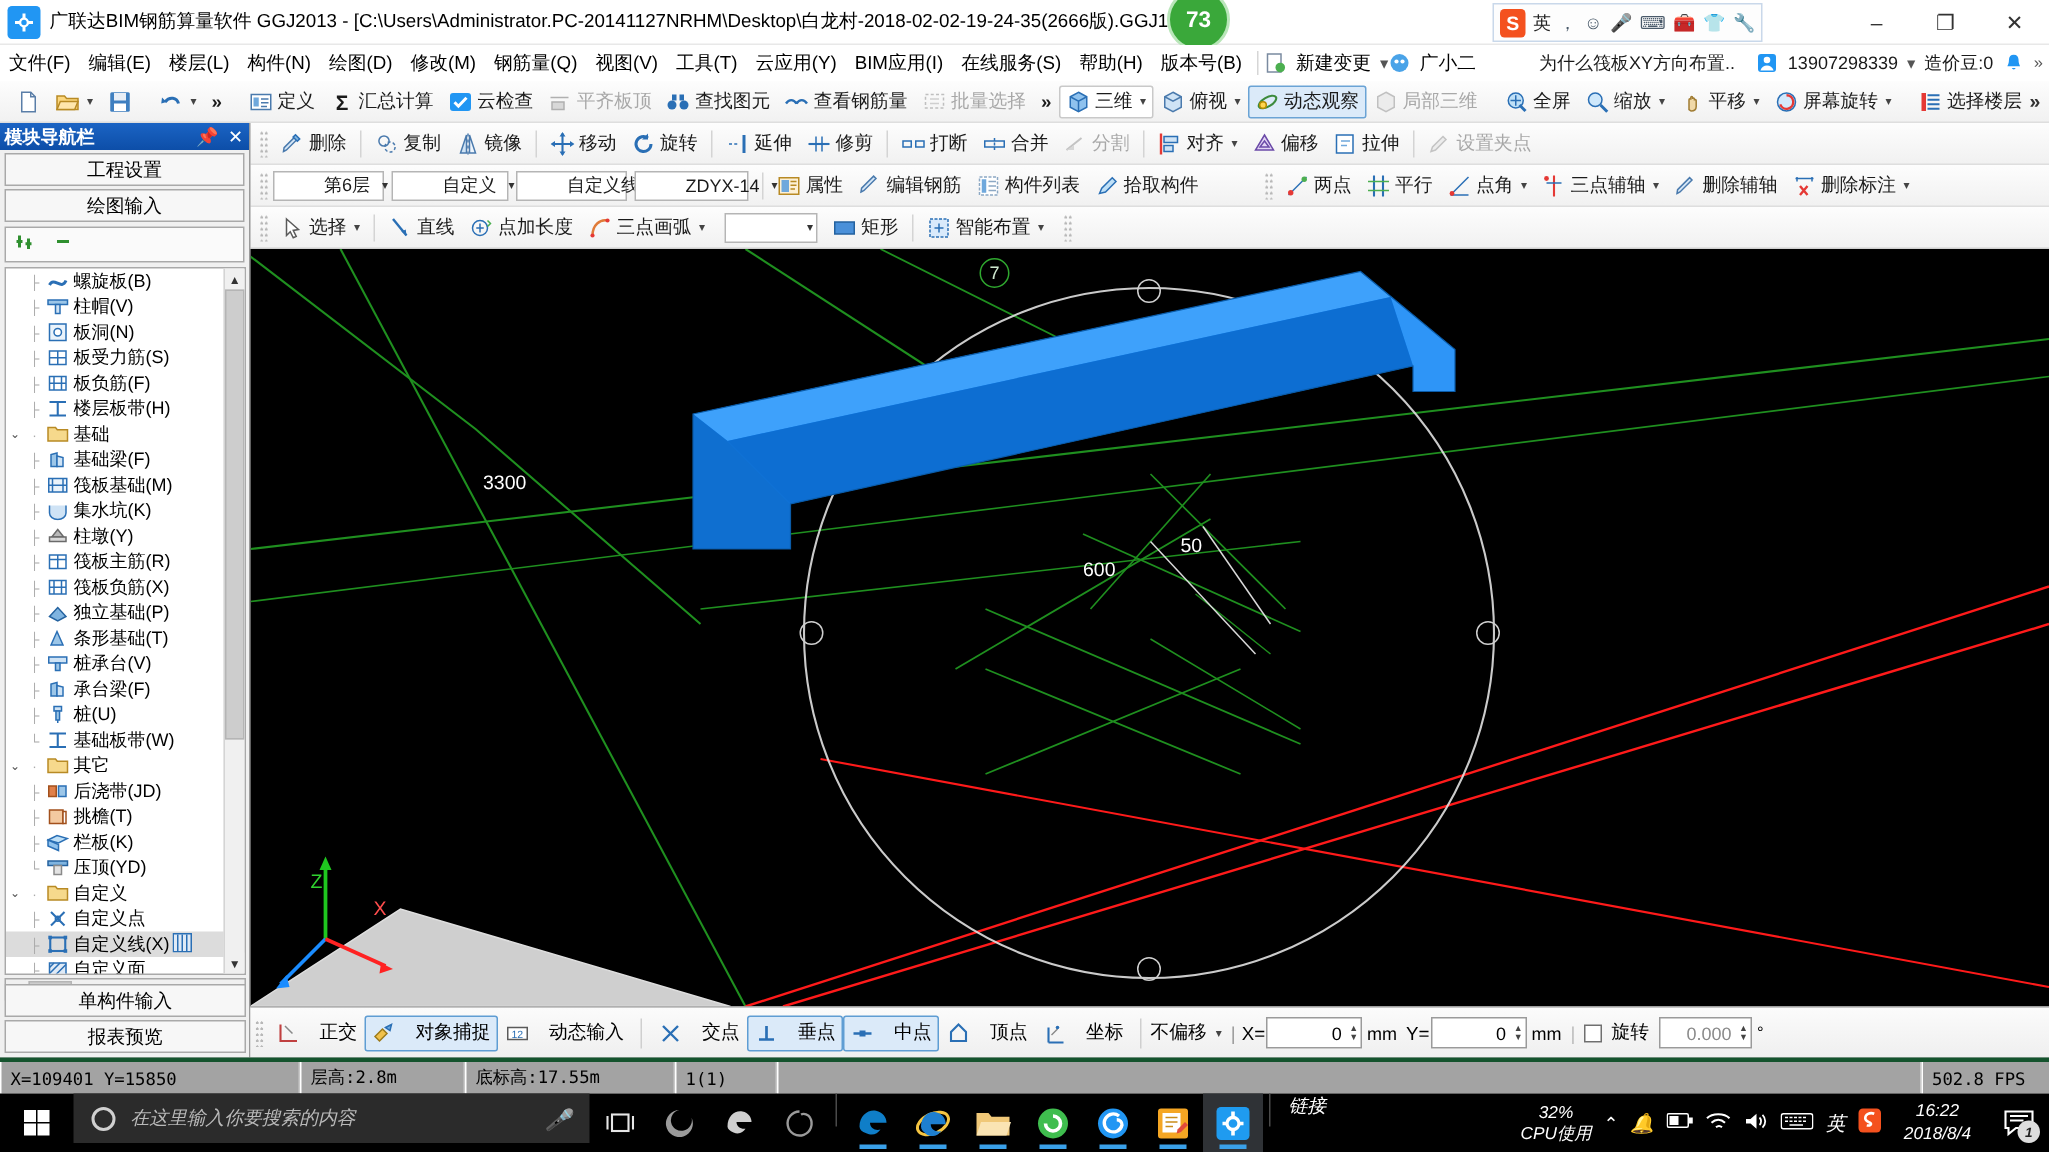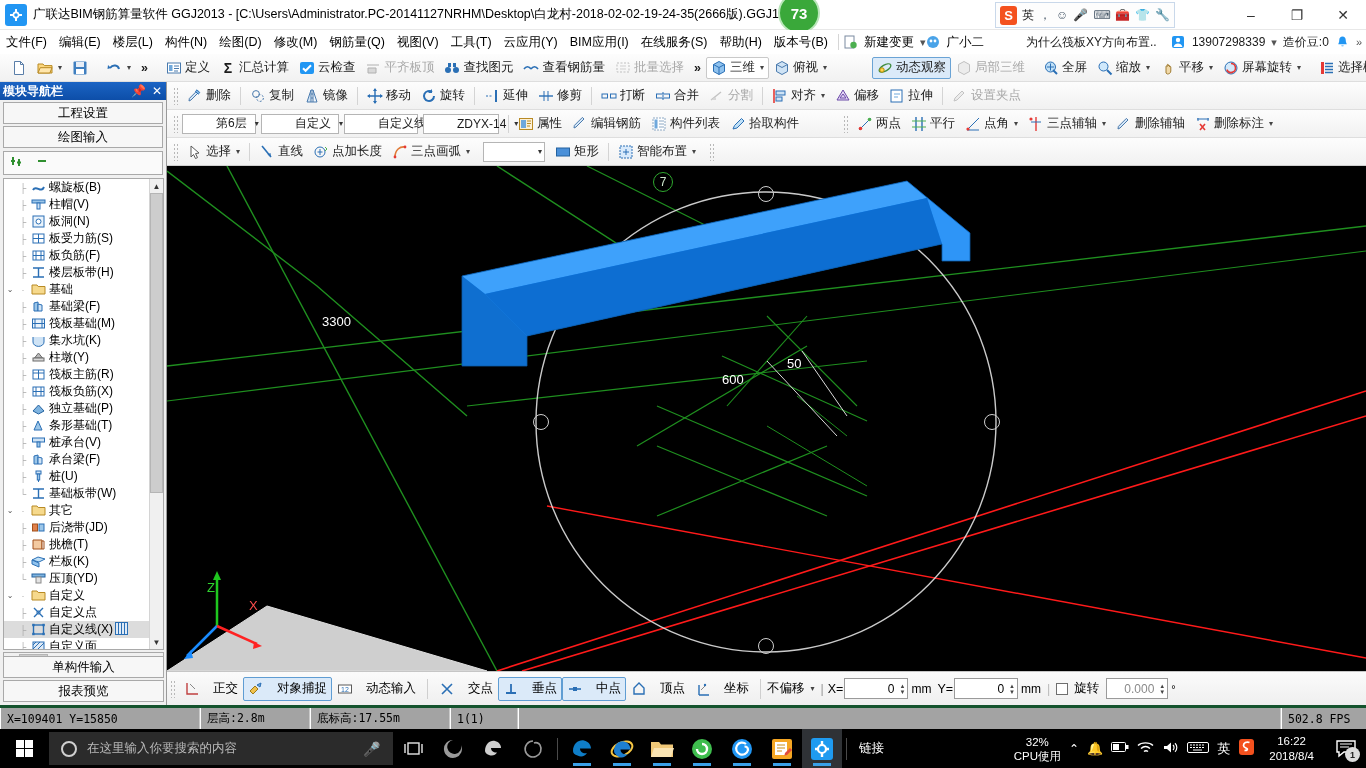--- a/index.html
+++ b/index.html
@@ -92,21 +92,21 @@
   .tb4 { top: 138px; height: 28px; border-bottom: 1px solid #cfcfcf; }
 
   .grip { width: 6px; height: 18px; margin: 0 3px;
     background-image: radial-gradient(circle, #b8b8b8 1px, transparent 1px);
     background-size: 3px 4px; }
   .tbtn {
     display: inline-flex; align-items: center; gap: 3px;
     padding: 2px 4px; white-space: nowrap; height: 22px; border: 1px solid transparent;
     border-radius: 2px;
   }
-  .tbtn.active { background: #dbeaf9; border: 1px solid #6aa3d5; margin-left: 40px; }
+  .tbtn.active { background: #dbeaf9; border: 1px solid #6aa3d5; }
   .tbtn.disabled { color: #a8a8a8; }
   .tb .vsep { width: 1px; height: 18px; background: #d4d4d4; margin: 0 4px; }
   .ico { width: 16px; height: 16px; display: inline-block; flex: 0 0 auto; }
   .dd { font-size: 8px; color: #444; margin-left: 2px; }
   .chevmore { margin-left: auto; margin-right: 6px; font-size: 13px; color: #333; font-weight: bold; }
   .combo {
     display: inline-flex; align-items: center; justify-content: space-between;
     height: 20px; border: 1px solid #b5b5b5; background: #fff; padding: 0 2px 0 5px;
     font-size: 12px; margin-right: 5px;
   }
@@ -197,21 +197,21 @@
     background: #a3a3a3; border-top: 3px solid #14532d;
     display: flex; align-items: center;
     font-family: "DejaVu Sans Mono", "Liberation Mono", monospace; font-size: 11.5px; color: #000;
   }
   .sb-cell { height: 22px; display: flex; align-items: center; padding: 0 6px;
     border-right: 1px solid #c9c9c9; border-left: 1px solid #fff; white-space: nowrap; }
 
   
   .taskbar {
     position: absolute; left: 0; top: 729px; width: 1366px; height: 39px;
-    background: #000000; display: flex; align-items: center;
+    background: #000000; display: flex; align-items: flex-start; font-style: italic;
   }
   .start { width: 48px; height: 39px; display: flex; align-items: center; justify-content: center; }
   .win-logo { width: 17px; height: 17px; display: grid; grid-template-columns: 8px 8px; grid-template-rows: 8px 8px; gap: 1px; }
   .win-logo i { background: #fff; display: block; }
   .searchbox {
     width: 344px; height: 33px; background: #2b2b2b; margin-left: 1px;
     display: flex; align-items: center; padding-left: 12px; gap: 10px;
   }
   .circ { width: 16px; height: 16px; border: 2px solid #d0d0d0; border-radius: 50%; }
   .search-ph { color: #b9b9b9; font-size: 12.5px; font-family: "Liberation Sans", sans-serif; }

